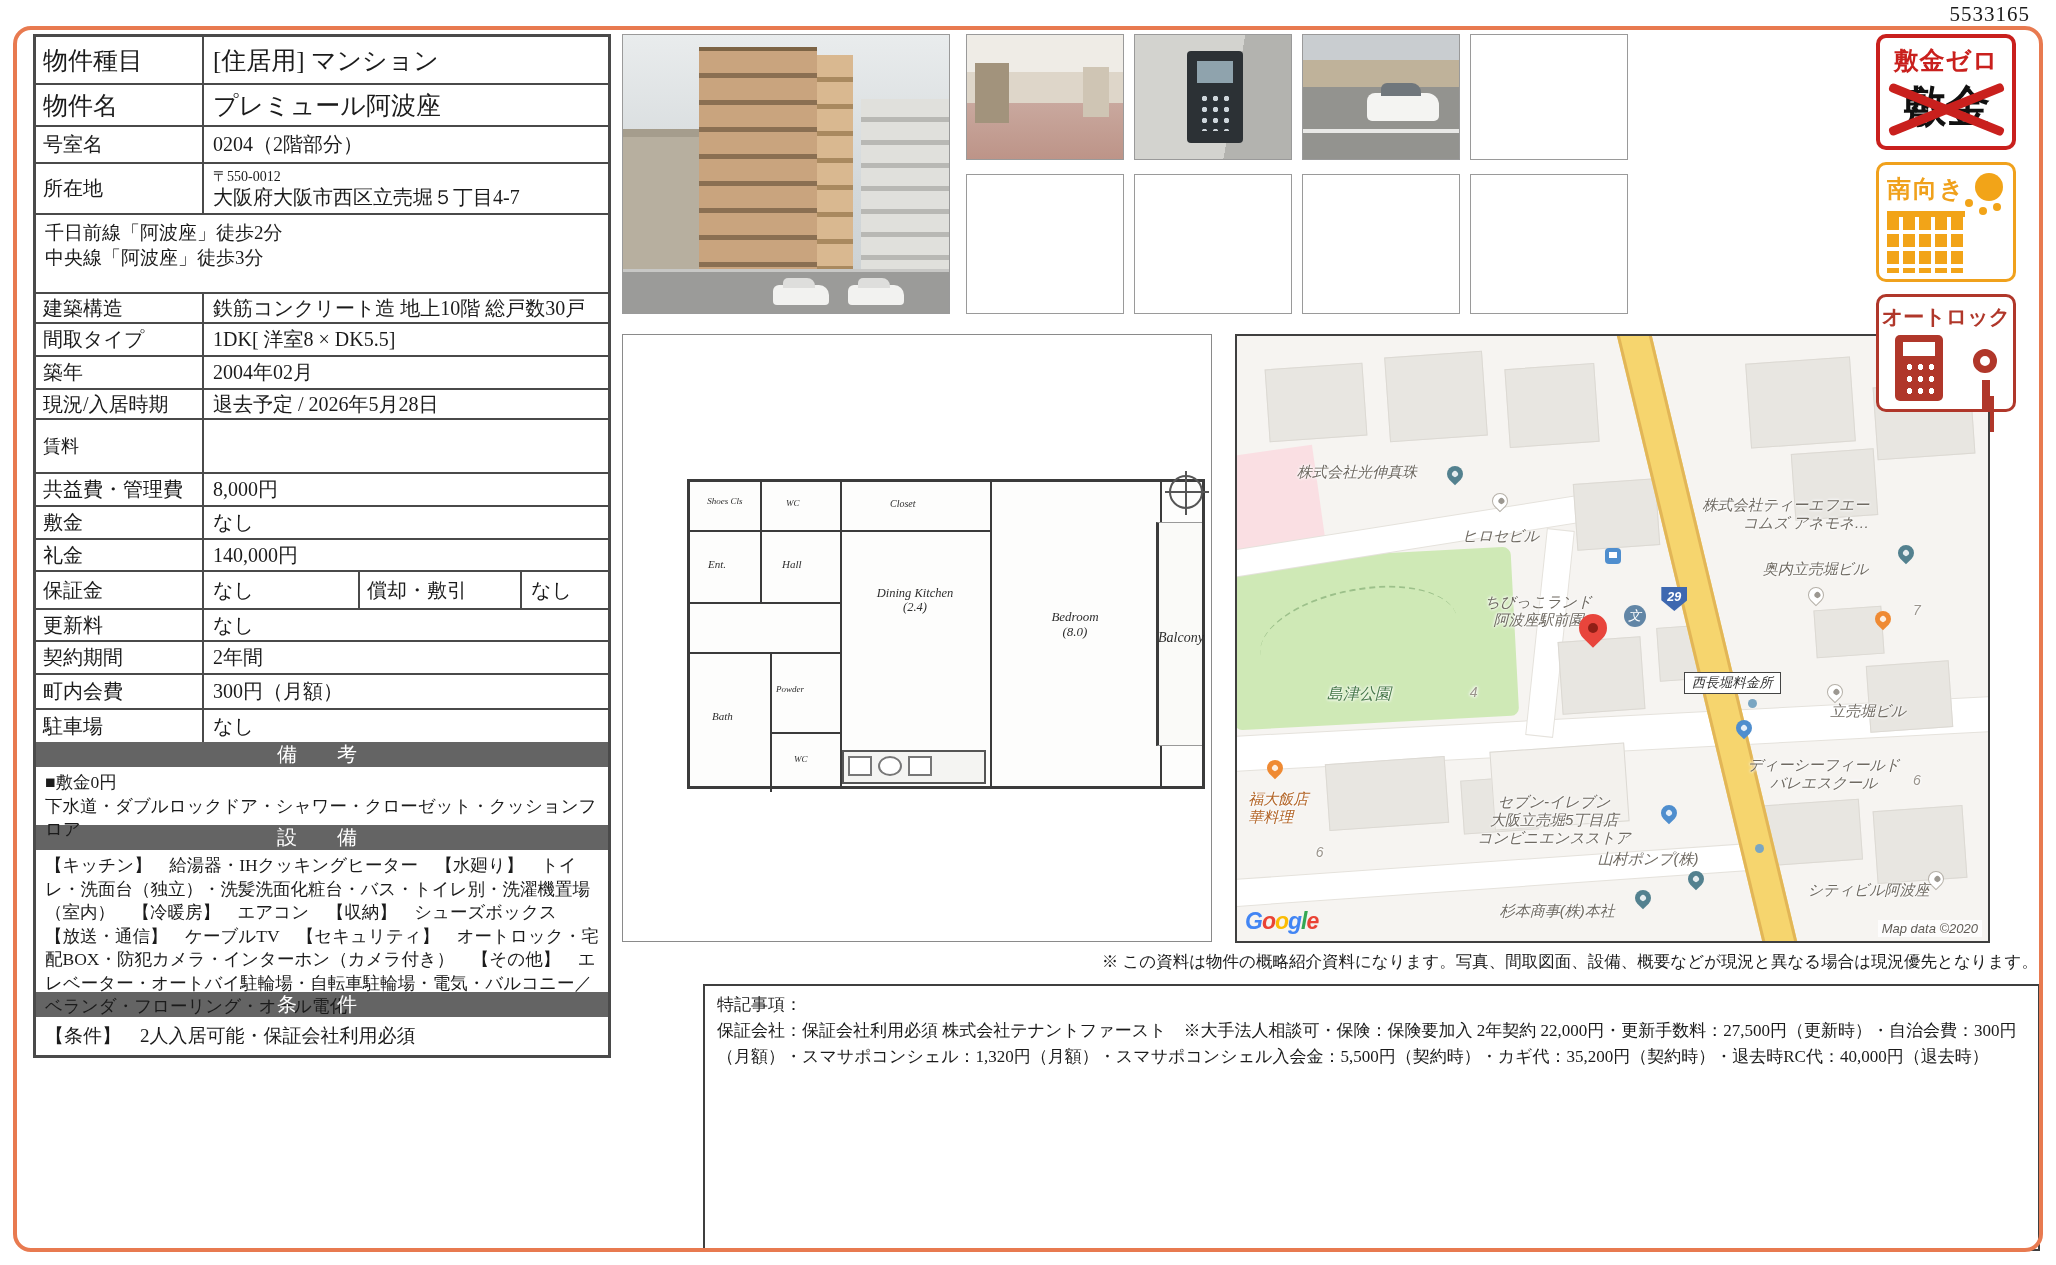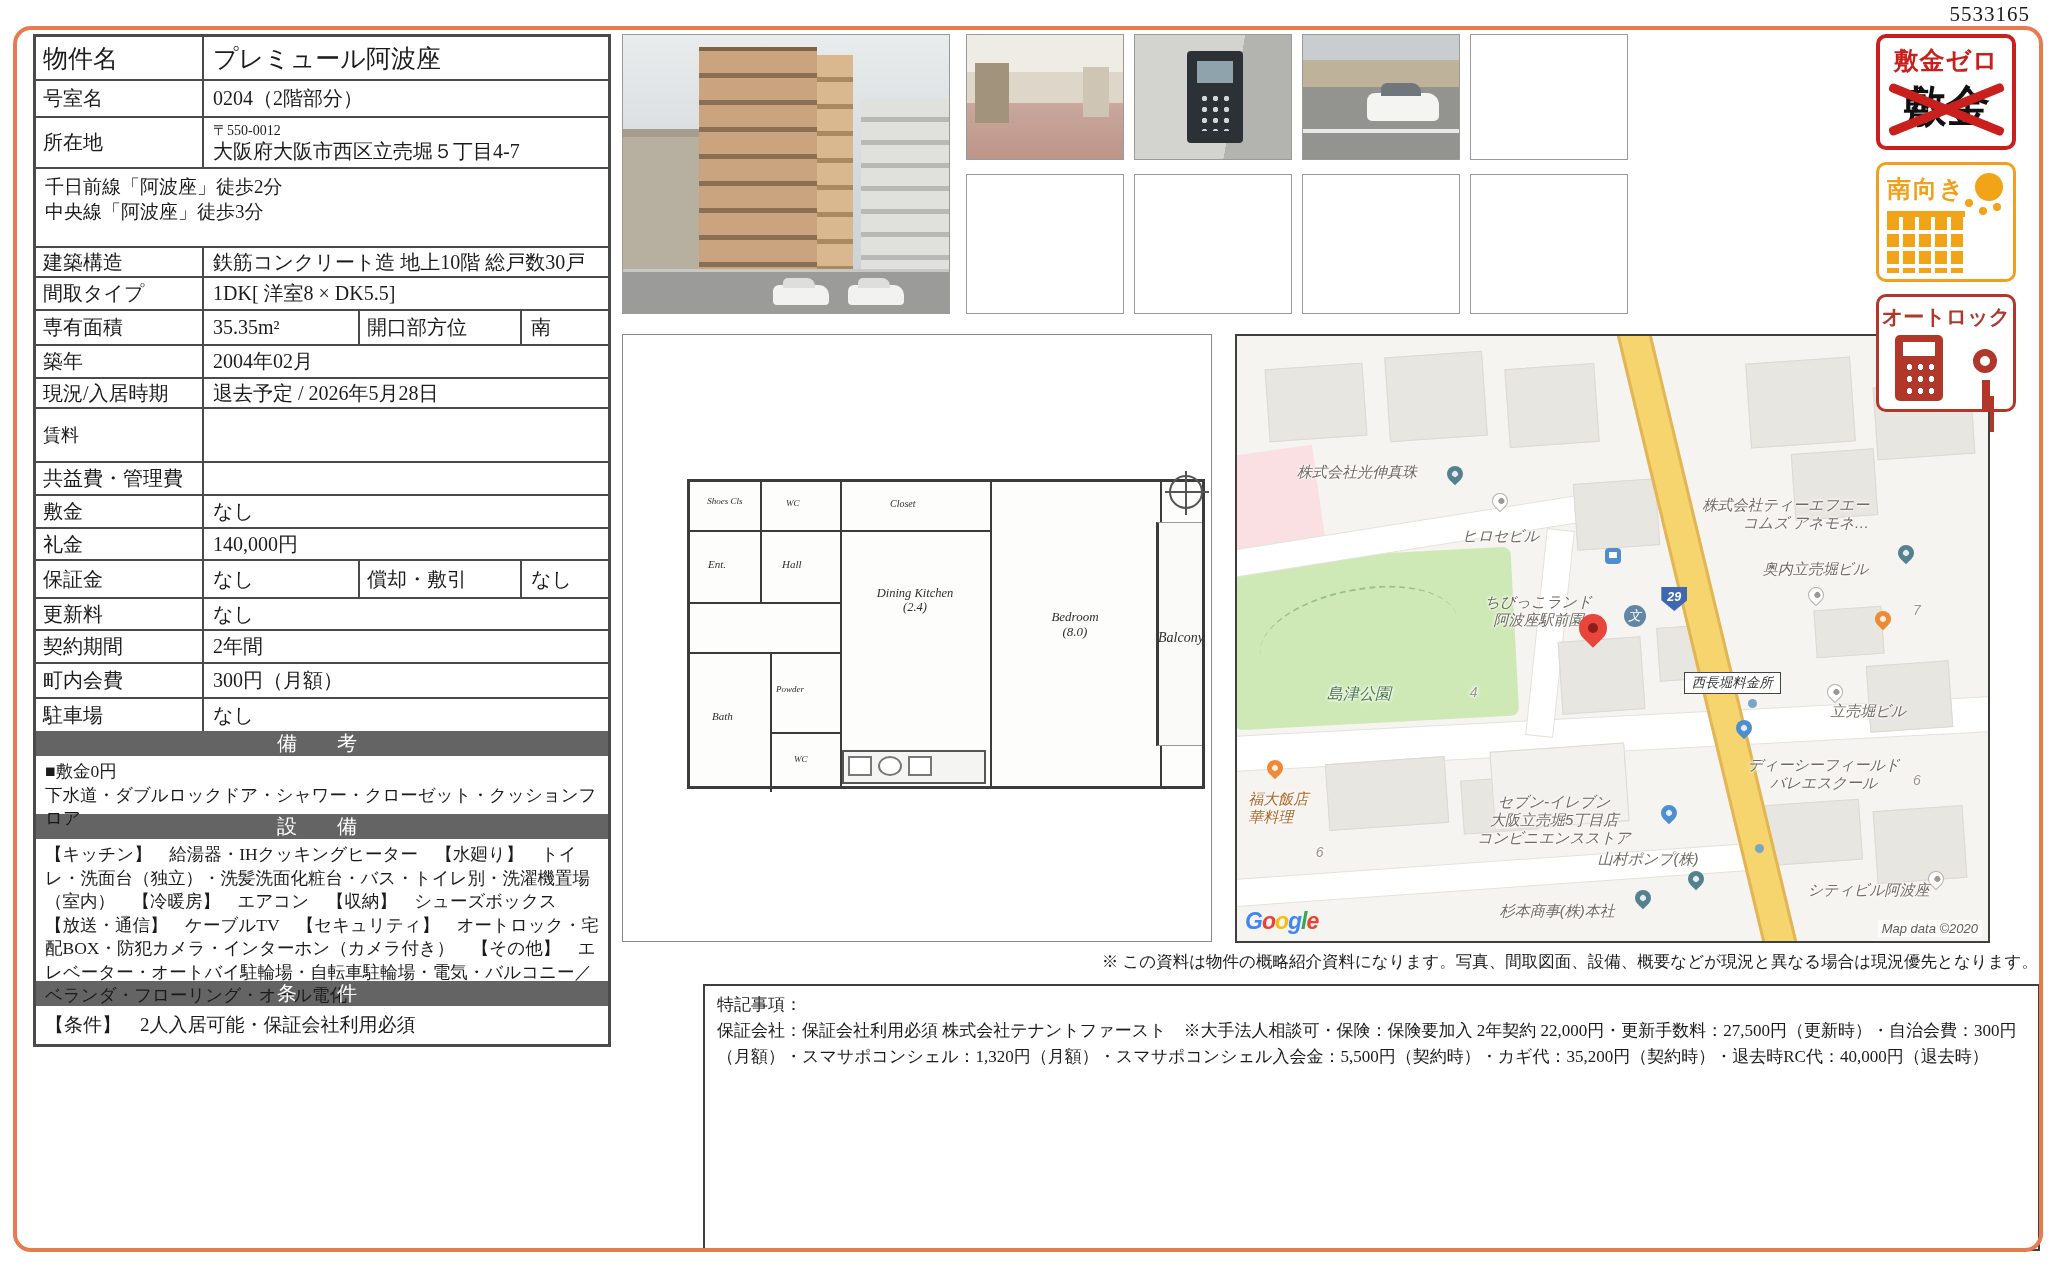--- a/index.html
+++ b/index.html
@@ -133,20 +133,24 @@
            padding:6px 12px; font-size:17px; line-height:26px; z-index:6; }
 </style>
 </head>
 <body>
 
 <div class="page">
   <div class="page-frame"></div>
   <div class="id-number">5533165</div>
 
   <div class="ptable">
+    <div class="trow" style="height:46px">
+      <div class="tl big">物件種目</div>
+      <div class="tv big">[住居用]  マンション</div>
+    </div>
     <div class="trow" style="height:42px">
       <div class="tl big">物件名</div>
       <div class="tv big">プレミュール阿波座</div>
     </div>
     <div class="trow" style="height:37px">
       <div class="tl">号室名</div>
       <div class="tv">0204（2階部分）</div>
     </div>
     <div class="trow" style="height:51px">
       <div class="tl">所在地</div>
@@ -162,39 +166,34 @@
       </div>
     </div>
     <div class="trow" style="height:30px">
       <div class="tl">建築構造</div>
       <div class="tv">鉄筋コンクリート造 地上10階 総戸数30戸</div>
     </div>
     <div class="trow" style="height:33px">
       <div class="tl">間取タイプ</div>
       <div class="tv">1DK[ 洋室8 × DK5.5]</div>
     </div>
-    <div class="trow" style="height:35px">
-      <div class="tl">専有面積</div>
-      <div class="tv1">35.35m²</div>
-      <div class="tl2">開口部方位</div>
-      <div class="tv">南</div>
-    </div>
     <div class="trow" style="height:33px">
       <div class="tl">築年</div>
       <div class="tv">2004年02月</div>
     </div>
     <div class="trow" style="height:30px">
       <div class="tl">現況/入居時期</div>
       <div class="tv">退去予定 / 2026年5月28日</div>
     </div>
     <div class="trow" style="height:54px">
       <div class="tl" style="font-size:18px">賃料</div>
     </div>
     <div class="trow" style="height:33px">
       <div class="tl">共益費・管理費</div>
+      <div class="tv">8,000円</div>
     </div>
     <div class="trow" style="height:33px">
       <div class="tl">敷金</div>
       <div class="tv">なし</div>
     </div>
     <div class="trow" style="height:32px">
       <div class="tl">礼金</div>
       <div class="tv">140,000円</div>
     </div>
     <div class="trow" style="height:38px">

